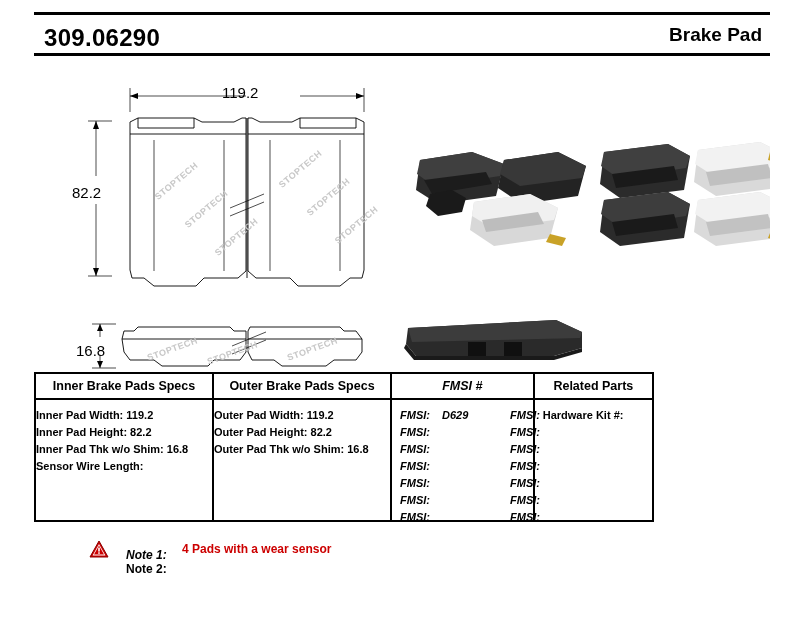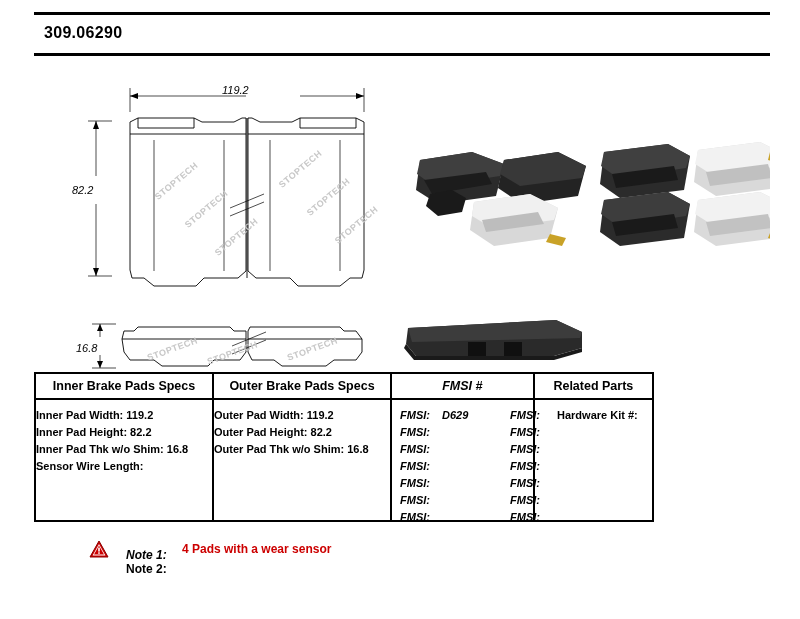--- a/index.html
+++ b/index.html
@@ -19,38 +19,37 @@
   }
   
   .header {
     position: absolute; left: 0; top: 0;
     width: 736px; height: 44px;
     border-top: 3px solid #000;
     border-bottom: 3px solid #000;
   }
   .part-number {
     position: absolute; left: 10px; top: 9px;
-    font-size: 16px; font-weight: bold;
+    font-size: 24px; font-weight: bold;
     letter-spacing: 0.3px;
   }
   .header-title {
     position: absolute; right: 8px; top: 9px;
     font-size: 19px; font-weight: bold;
   }
   
   .drawing {
     position: absolute; left: 0; top: 44px;
     width: 736px; height: 344px;
   }
   
   .dim-label {
     position: absolute;
-    font-size: 11px;
+    font-size: 15px;
     font-family: "Liberation Sans", sans-serif;
-    font-style: italic;
   }
   .dim-w { left: 188px; top: 28px; }
   .dim-h { left: 38px; top: 128px; }
   .dim-t { left: 42px; top: 286px; }
 
   svg.art { position: absolute; left: 0; top: 0; }
 
   
   .table {
     position: absolute; left: 0; top: 360px;
@@ -77,21 +76,21 @@
   .rows { padding-top: 7px; }
   .row {
     font-size: 11px; font-weight: bold;
     height: 17px; line-height: 17px;
     padding-right: 30px;
     white-space: nowrap;
   }
   .rel-row {
     font-size: 11px; font-weight: bold;
     height: 17px; line-height: 17px;
-    text-align: center;
+    text-align: left;
     padding-left: 8px;
     white-space: nowrap;
   }
   .fmsi-rows { padding-top: 7px; display: block; }
   .fmsi-row {
     height: 17px; line-height: 17px;
     font-size: 11px; font-weight: bold;
     position: relative;
   }
   .fmsi-left  { position: absolute; left: 8px; }
@@ -128,20 +127,21 @@
     letter-spacing: 0.5px;
   }
 </style>
 </head>
 <body>
 
 <div class="page">
 
   <div class="header">
     <div class="part-number">309.06290</div>
+    <div class="header-title">Brake Pad</div>
   </div>
 
   <div class="drawing">
 
     <div class="dim-label dim-w">119.2</div>
     <div class="dim-label dim-h">82.2</div>
     <div class="dim-label dim-t">16.8</div>
 
     <svg class="art" width="736" height="344" viewBox="0 0 736 344">
 

